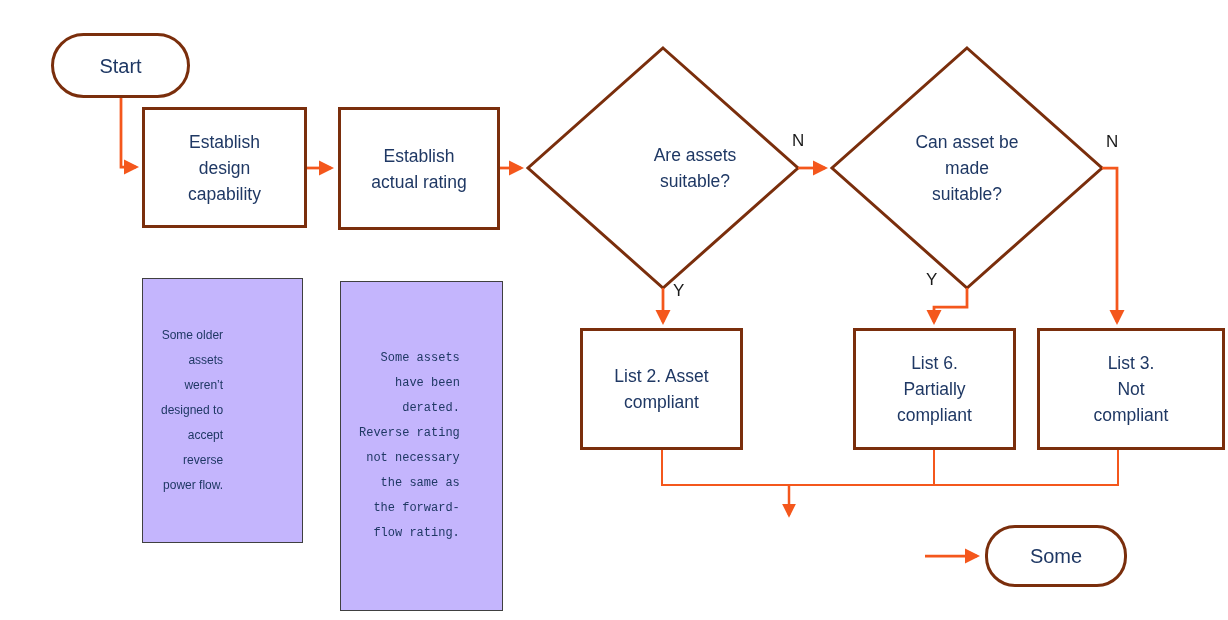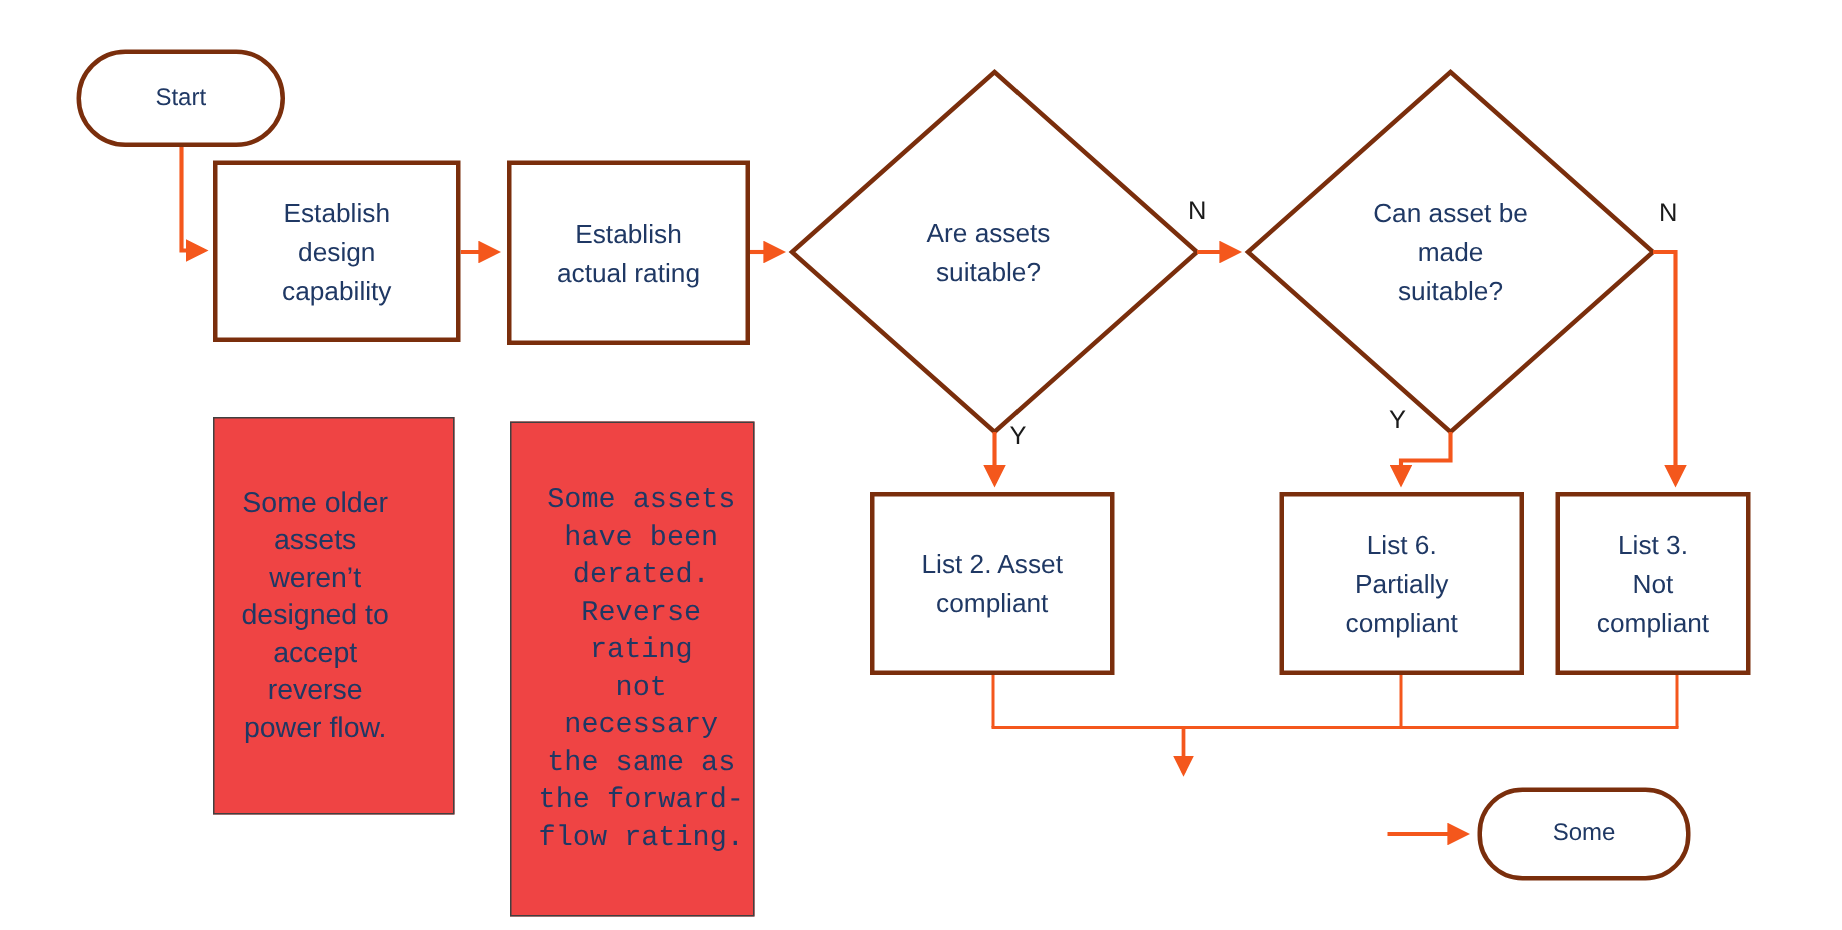--- a/index.html
+++ b/index.html
@@ -25,44 +25,44 @@
     white-space: pre-line;
   }
   .rect {
     border: 3px solid #7A2E0C;
     background: #ffffff;
   }
   .stadium {
     border: 3px solid #7A2E0C;
     background: #ffffff;
     border-radius: 33px;
-    font-size: 16px;
+    font-size: 20px;
   }
   .diamond-label {
     position: absolute;
     display: flex;
     align-items: center;
     justify-content: center;
     text-align: center;
     color: #1F3864;
     font-size: 17.5px;
     line-height: 26px;
     white-space: pre-line;
   }
   .note {
     position: absolute;
     border: 1px solid #404040;
-    background: #ef4444;
+    background: #c4b5fd;
     color: #1F3864;
-    font-size: 19px;
+    font-size: 12px;
     line-height: 25px;
     white-space: pre-line;
     display: flex;
     align-items: center;
-    text-align: center;
+    text-align: right;
     padding: 8px 6px 8px 18px;
   }
   .branch {
     position: absolute;
     color: #1a1a1a;
     font-size: 17px;
     line-height: 19px;
   }
 </style>
 </head>
@@ -108,21 +108,21 @@
     <span>Establish
 design
 capability</span>
   </div>
 
   <div class="node rect" style="left:338px; top:107px; width:162px; height:123px;">
     <span>Establish
 actual rating</span>
   </div>
 
-  <div class="diamond-label" style="left:524px; top:48px; width:270px; height:240px;">Are assets
+  <div class="diamond-label" style="left:560px; top:48px; width:270px; height:240px;">Are assets
 suitable?</div>
 
   <div class="diamond-label" style="left:832px; top:48px; width:270px; height:240px;">Can asset be
 made
 suitable?</div>
 
   <div class="branch" style="left:792px; top:131px;">N</div>
   <div class="branch" style="left:673px; top:281px;">Y</div>
   <div class="branch" style="left:1106px; top:132px;">N</div>
   <div class="branch" style="left:926px; top:270px;">Y</div>
@@ -131,21 +131,21 @@
     <span>List 2. Asset
 compliant</span>
   </div>
 
   <div class="node rect" style="left:853px; top:328px; width:163px; height:122px;">
     <span>List 6.
 Partially
 compliant</span>
   </div>
 
-  <div class="node rect" style="left:1037px; top:328px; width:130px; height:122px;">
+  <div class="node rect" style="left:1037px; top:328px; width:188px; height:122px;">
     <span>List 3.
 Not
 compliant</span>
   </div>
 
 
   <div class="node stadium" style="left:985px; top:525px; width:142px; height:62px; border-radius:30px;">
     <span>Some</span>
   </div>
 

